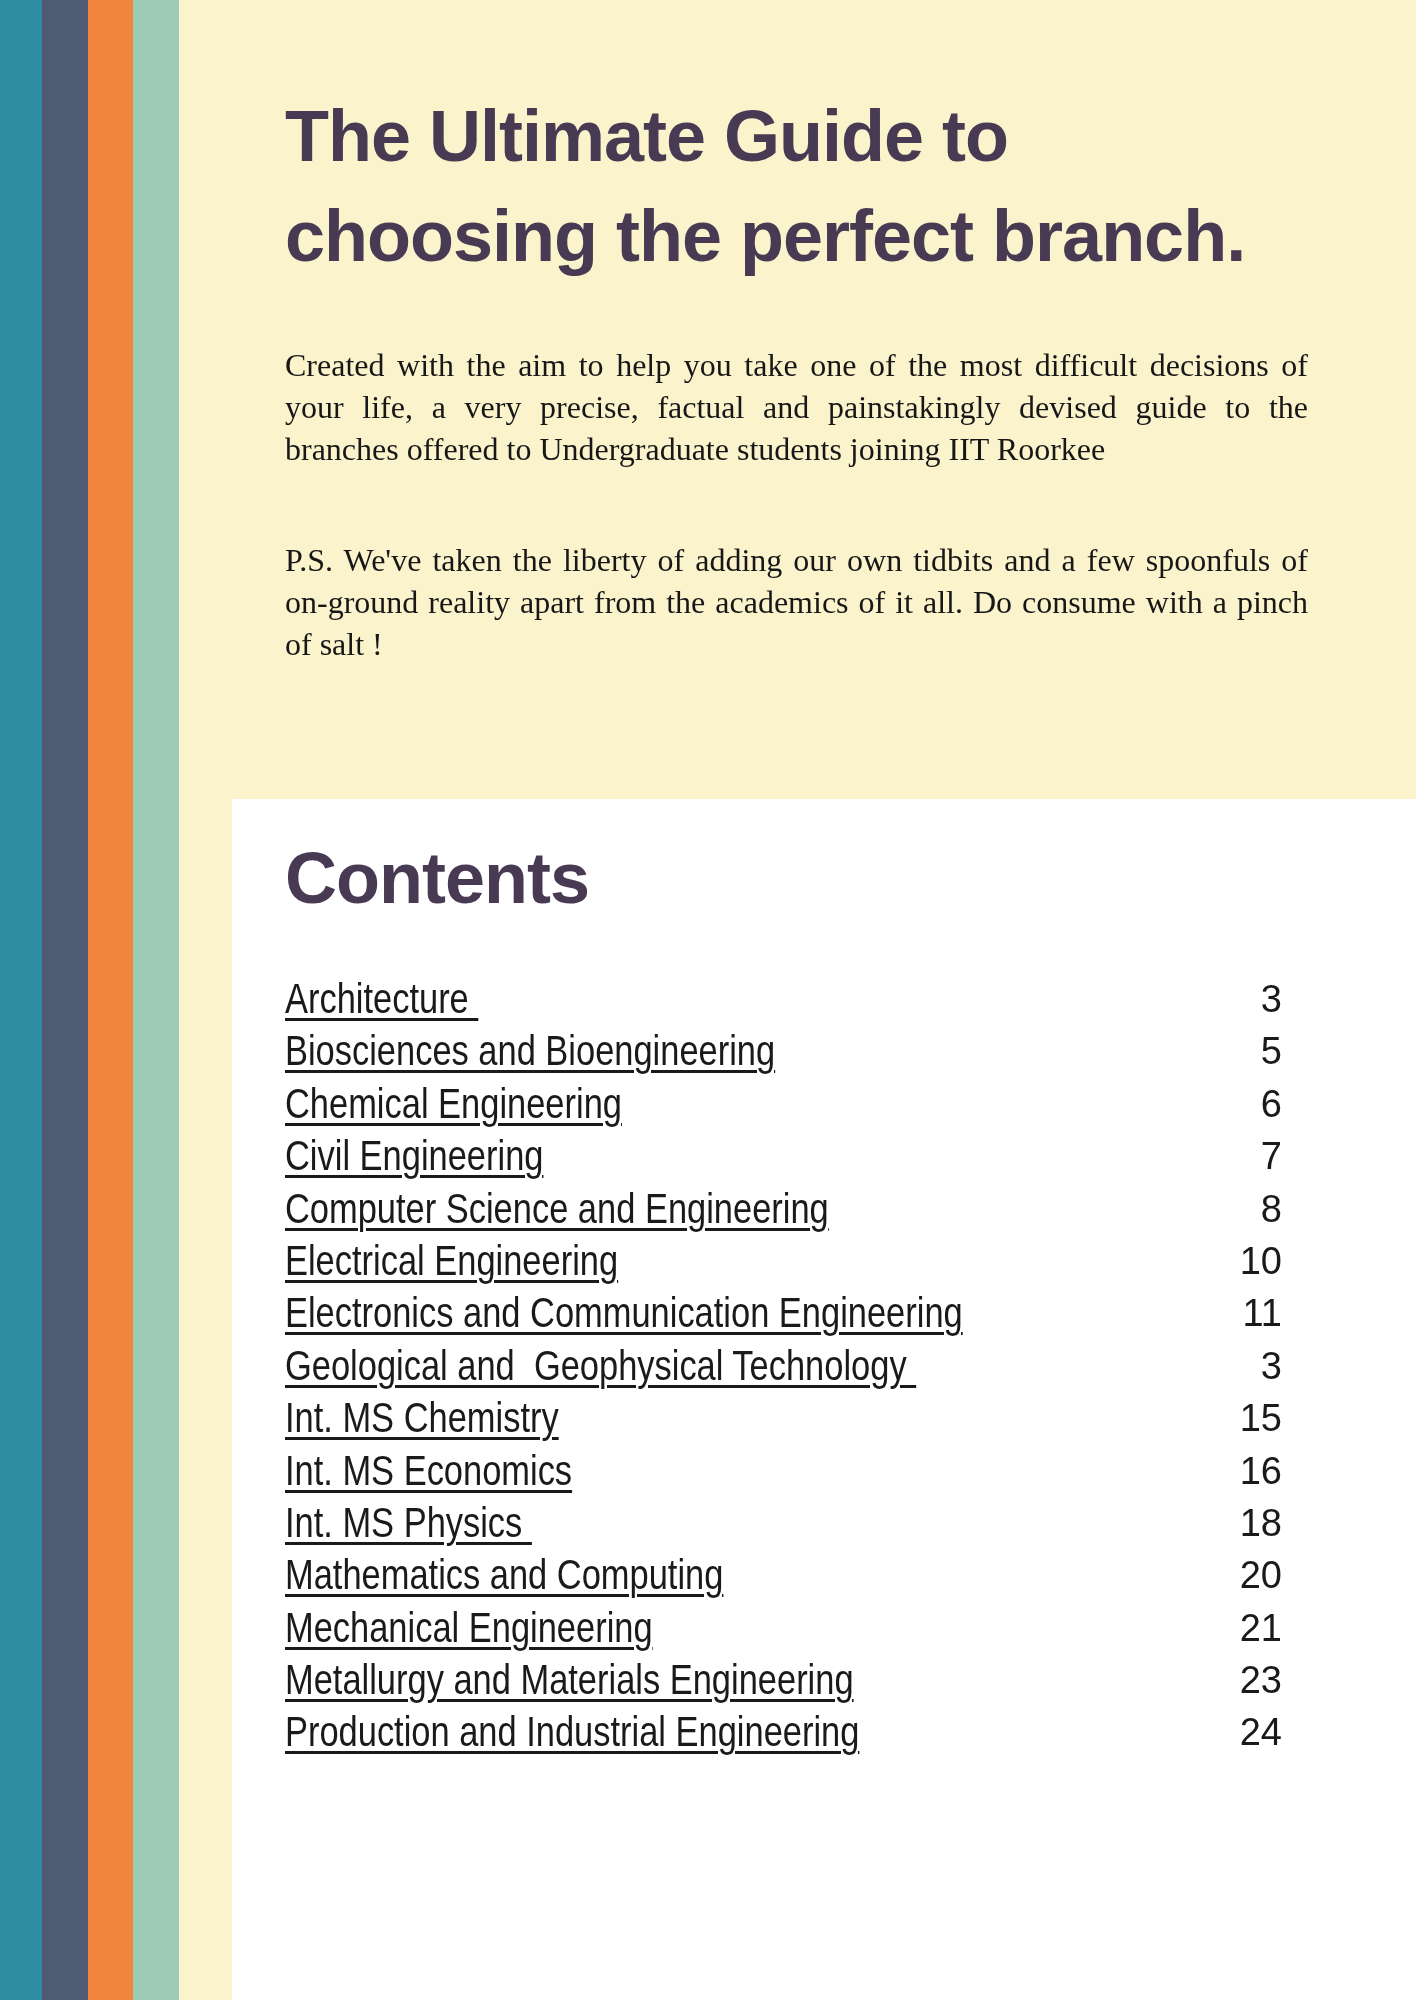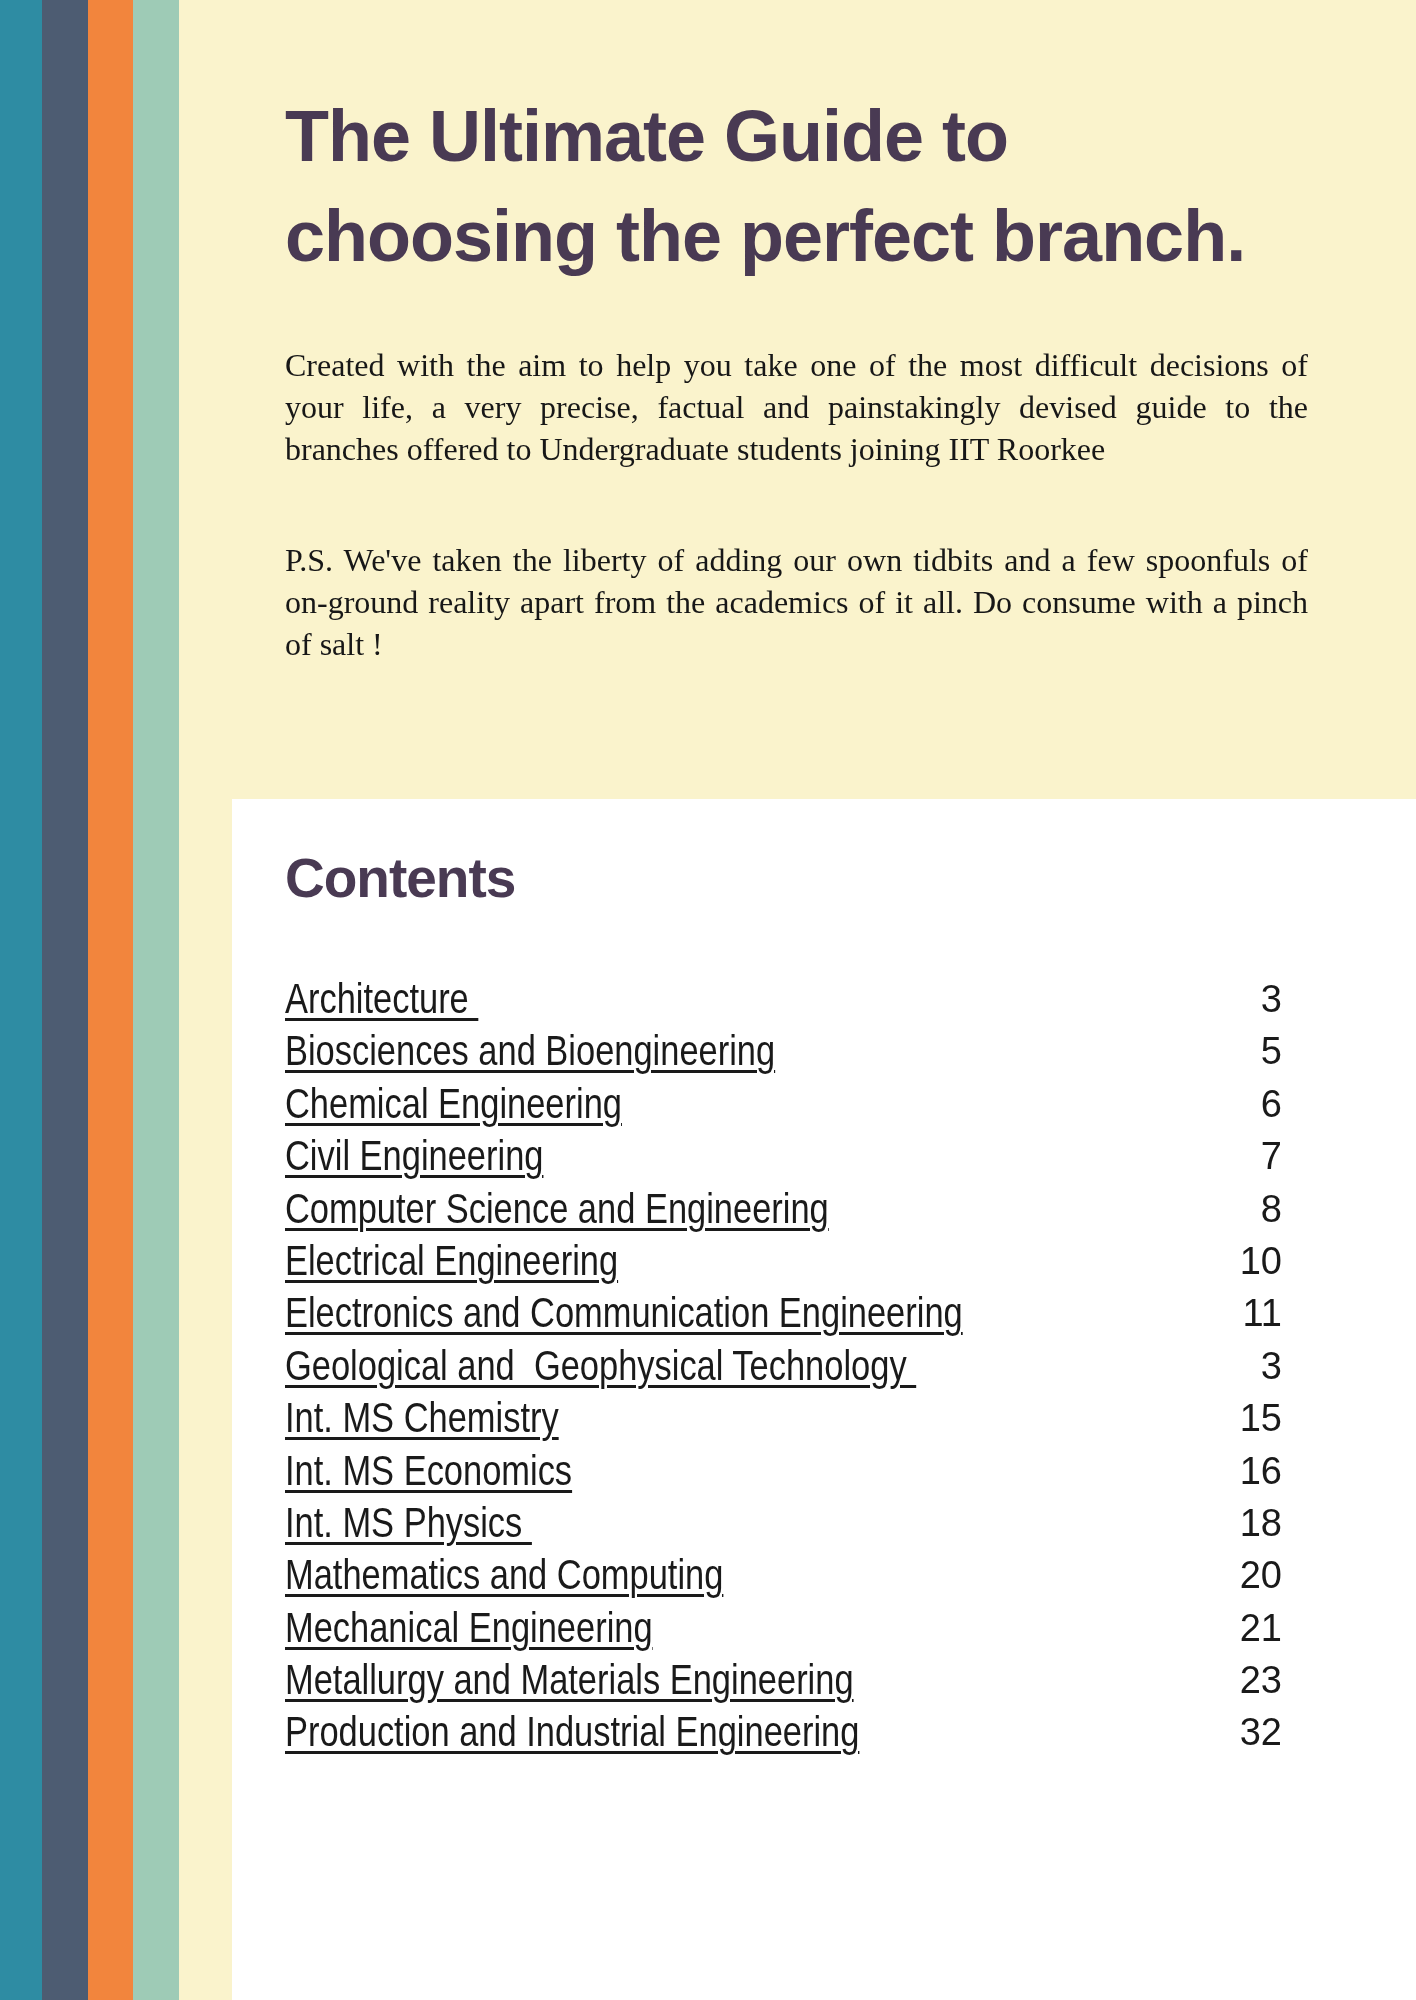--- a/index.html
+++ b/index.html
@@ -35,21 +35,21 @@
   .text-col{
     position:absolute;left:285px;top:344px;width:1023px;
     font-family:"Liberation Serif",serif;
     font-size:32px;line-height:42px;color:var(--text-black);
     text-align:justify;
   }
   .text-col p + p{margin-top:69px;}
 
   .contents-heading{
     position:absolute;left:285px;top:840px;
-    font-size:55px;font-weight:700;line-height:76px;letter-spacing:-1px;
+    font-size:72px;font-weight:700;line-height:76px;letter-spacing:-1px;
     color:var(--heading-purple);white-space:nowrap;
   }
 
   .toc-list{
     position:absolute;left:285px;top:973px;width:997px;
   }
   .toc-row{
     position:relative;height:52.4px;line-height:52.4px;white-space:nowrap;
   }
   .toc-link{
@@ -152,15 +152,15 @@
     <span class="toc-page">21</span>
   </div>
 
   <div class="toc-row">
     <span class="toc-link">Metallurgy and Materials Engineering</span>
     <span class="toc-page">23</span>
   </div>
 
   <div class="toc-row">
     <span class="toc-link">Production and Industrial Engineering</span>
-    <span class="toc-page">32</span>
+    <span class="toc-page">24</span>
   </div>
 </div>
 
 </body></html>

